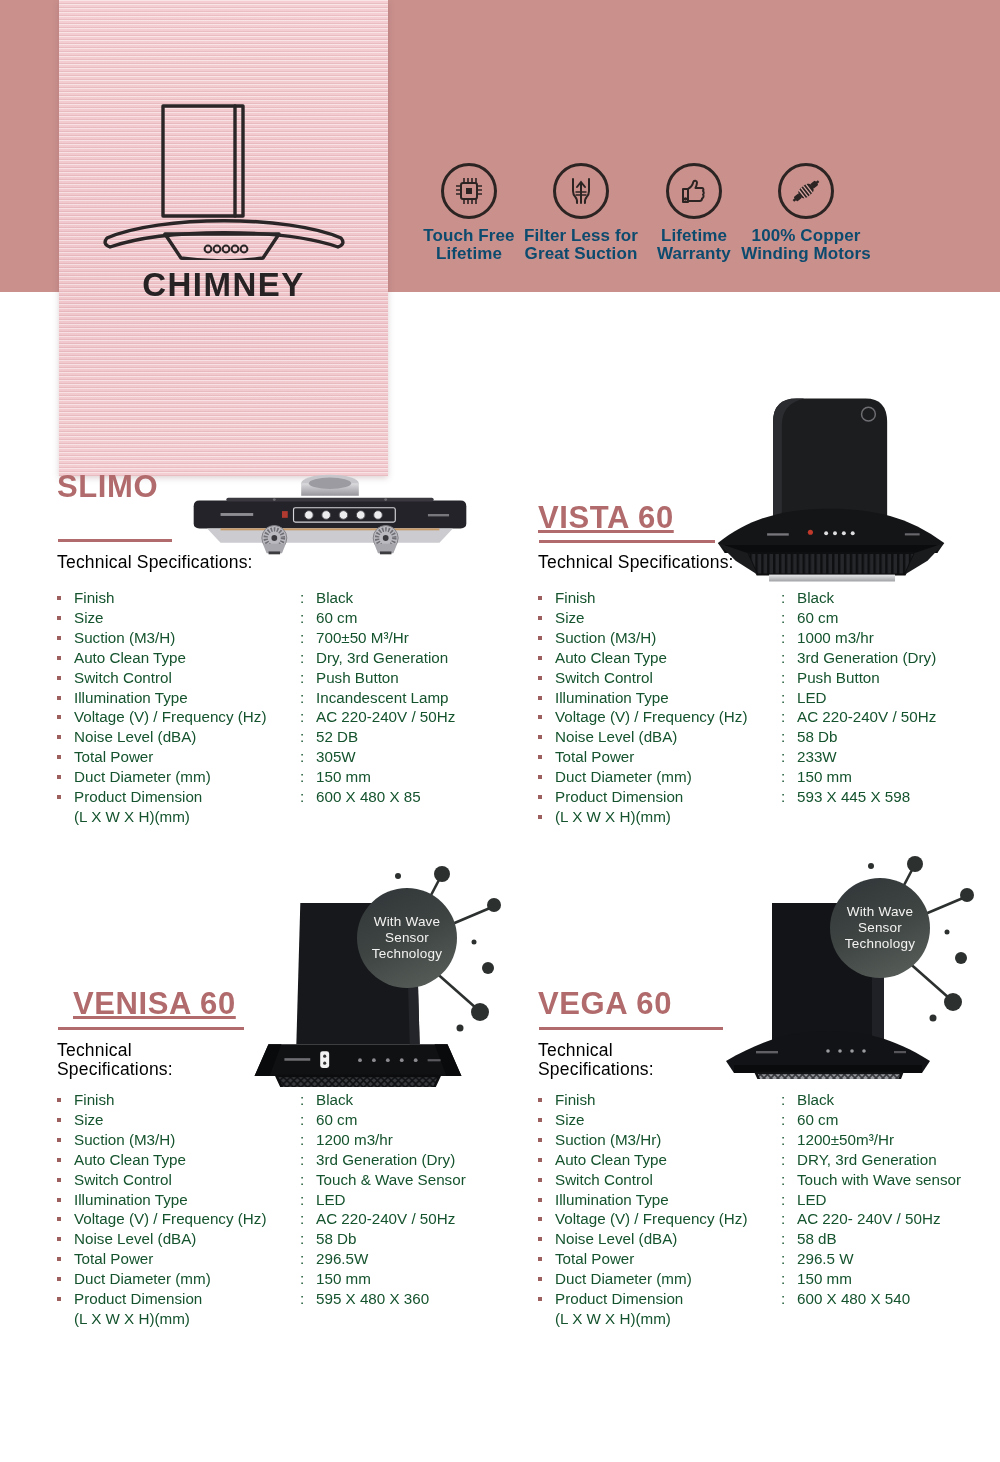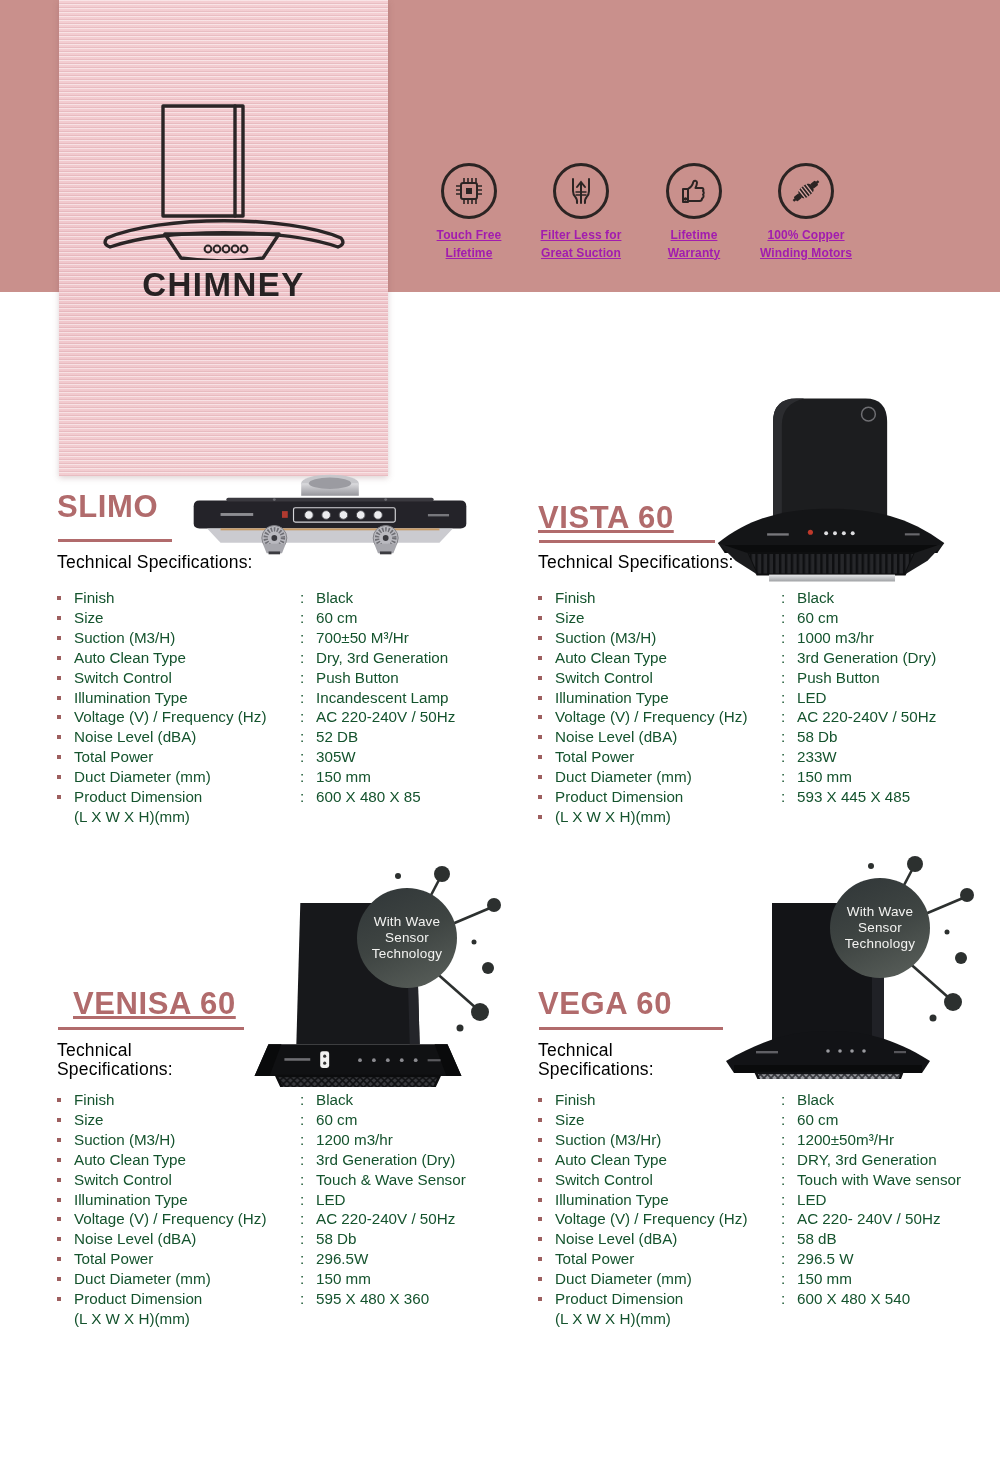--- a/index.html
+++ b/index.html
@@ -15,39 +15,39 @@
              linear-gradient(180deg,#f4ced2 0%,#f0c6cb 60%,#f3cdd1 100%);
            box-shadow:0 2px 6px rgba(120,70,75,.25); }
   .chimney-art { position:absolute; left:40px; top:100px; width:250px; height:160px; }
   .panel-title { position:absolute; left:0; top:266px; width:329px; text-align:center;
                  font-size:33px; font-weight:800; letter-spacing:1.5px; color:#272223; }
 
   .feature { position:absolute; top:163px; width:150px; text-align:center; }
   .f1{ left:394px; } .f2{ left:506px; } .f3{ left:619px; } .f4{ left:731px; }
   .ficon { display:flex; align-items:center; justify-content:center; width:56px; height:56px;
            margin:0 auto 8px auto; border:3.2px solid #2b2423; border-radius:50%; }
-  .flabel { font-size:12px; line-height:17.5px; font-weight:600; color:#a21caf; letter-spacing:.1px;text-decoration:underline; }
+  .flabel { font-size:17px; line-height:17.5px; font-weight:600; color:#0c4a6e; letter-spacing:.1px; }
 
   
   .product-title { position:absolute; font-size:31px; font-weight:600; letter-spacing:.6px; color:#b16b6c; }
   .title-rule { position:absolute; height:2.6px; background:#b16b6c; }
   .spec-heading { position:absolute; font-size:17.5px; line-height:19px; font-weight:400; color:#000000; letter-spacing:.2px; }
   .spec-list { position:absolute; width:448px; }
   .spec-row { display:grid; grid-template-columns:17px 226px 16px 1fr; align-items:start;
               font-size:15.2px; line-height:19.9px; color:#14532d; }
   .bullet { width:4px; height:4px; margin-top:8px; background:#9d5e5e; }
   .bullet.nob { visibility:hidden; }
   .spec-colon { text-align:left; }
   .pimg { position:absolute; }
   .pimg-slimo { left:186px; top:470px; width:288px; height:88px; }
   .pimg-vista { left:712px; top:394px; width:246px; height:188px; }
   .pimg-venisa{ left:248px; top:903px; width:220px; height:184px; }
   .pimg-vega  { left:722px; top:903px; width:212px; height:176px; }
 
-  .t-slimo { left:57px; top:489px; } .r-slimo { left:58px; top:539px; width:114px; }
+  .t-slimo { left:57px; top:469px; } .r-slimo { left:58px; top:539px; width:114px; }
   .h-slimo { left:57px; top:553px; } .l-slimo { left:57px; top:588px; }
   .t-vista { left:538px; top:500px;text-decoration:underline; } .r-vista { left:539px; top:540px; width:176px; }
   .h-vista { left:538px; top:553px; } .l-vista { left:538px; top:588px; }
   .t-venisa{ left:73px; top:986px;text-decoration:underline; } .r-venisa{ left:58px; top:1027px; width:186px; }
   .h-venisa{ left:57px; top:1041px; } .l-venisa{ left:57px; top:1090px; }
   .t-vega  { left:538px; top:986px; } .r-vega { left:539px; top:1027px; width:184px; }
   .h-vega  { left:538px; top:1041px; } .l-vega { left:538px; top:1090px; }
 
   
   .badge { position:absolute; width:100px; height:100px; border-radius:50%; z-index:3;
@@ -379,21 +379,21 @@
       <div class="spec-row">
         <span class="bullet"></span>
         <span class="spec-label">Duct Diameter (mm)</span>
         <span class="spec-colon">:</span>
         <span class="spec-value">150 mm</span>
       </div>
       <div class="spec-row">
         <span class="bullet"></span>
         <span class="spec-label">Product Dimension</span>
         <span class="spec-colon">:</span>
-        <span class="spec-value">593 X 445 X 485</span>
+        <span class="spec-value">593 X 445 X 598</span>
       </div>
       <div class="spec-row">
         <span class="bullet"></span>
         <span class="spec-label">(L X W X H)(mm)</span>
         <span class="spec-colon"></span>
         <span class="spec-value"></span>
       </div>
     </div>
 
   <div class="product-title t-venisa">VENISA 60</div>

